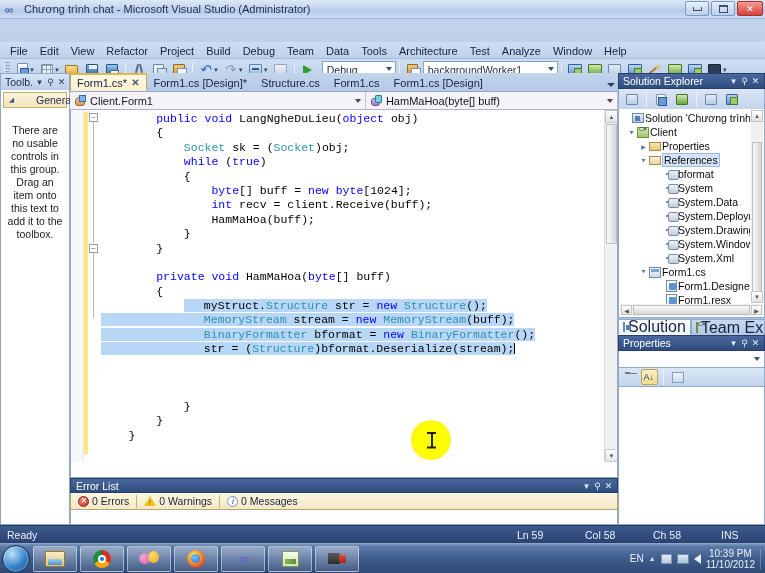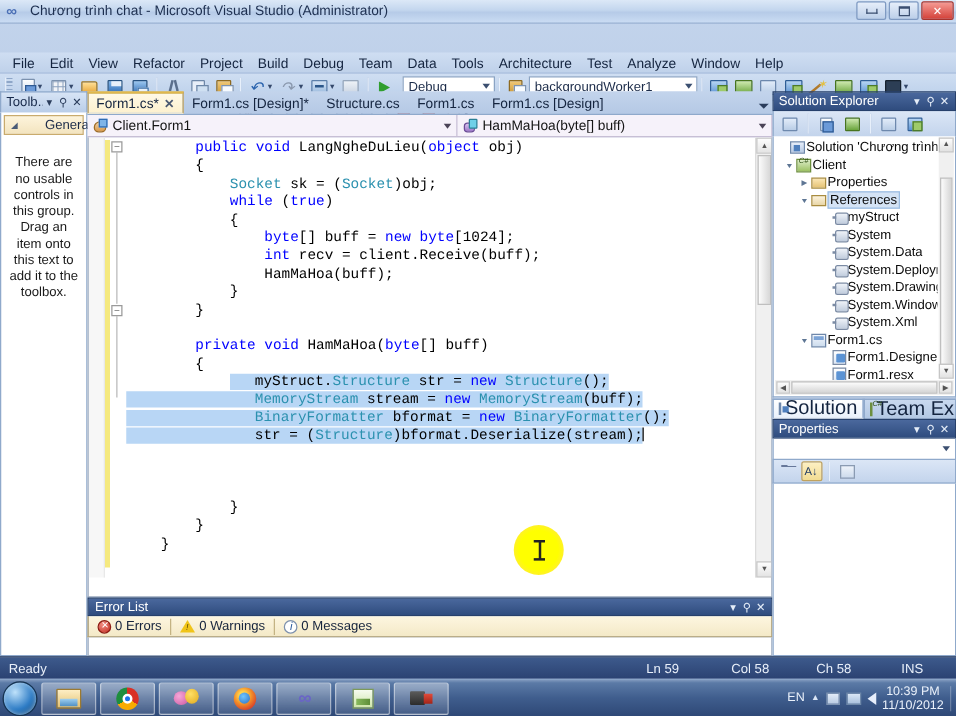--- a/index.html
+++ b/index.html
@@ -750,21 +750,21 @@
               <span class="nic">
                   <i class="i-foldo"></i>
                 </span>
               <span class="tlabel">References</span>
             </div>
             <div class="tnode" style="padding-left:33px;">
               <span class="tri none"></span>
               <span class="nic">
                   <i class="i-ref"></i>
                 </span>
-              <span class="tlabel">myStruct</span>
+              <span class="tlabel">bformat</span>
             </div>
             <div class="tnode" style="padding-left:33px;">
               <span class="tri none"></span>
               <span class="nic">
                   <i class="i-ref"></i>
                 </span>
               <span class="tlabel">System</span>
             </div>
             <div class="tnode" style="padding-left:33px;">
               <span class="tri none"></span>

